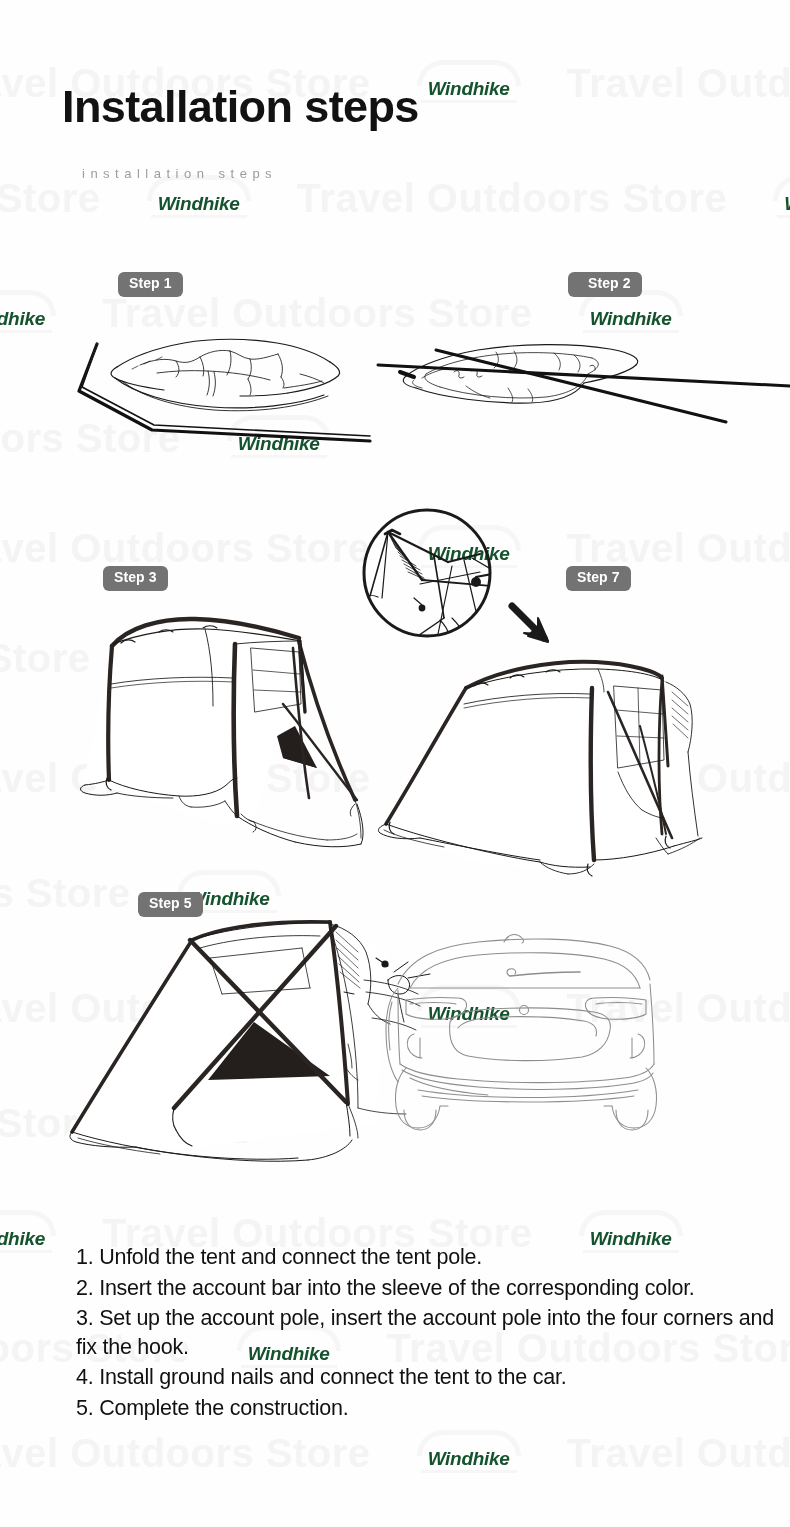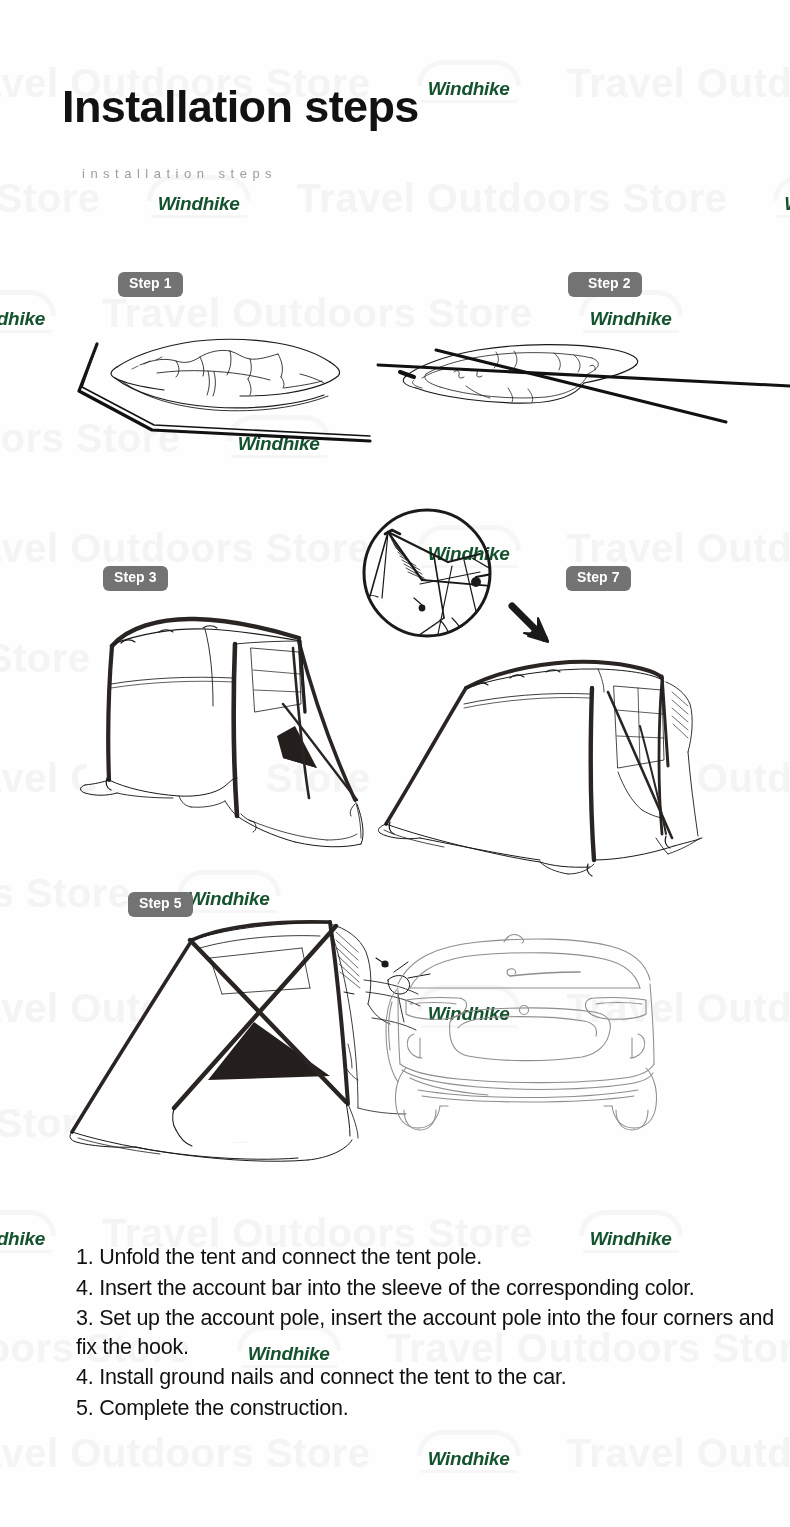--- a/index.html
+++ b/index.html
@@ -540,21 +540,21 @@
 
         <path d="M104 38 C108 34 114 34 118 37" stroke-width="1.1"></path>
         <path d="M140 30 C144 26 150 26 154 29" stroke-width="1.1"></path>
         <path d="M176 24 C180 21 186 21 190 24" stroke-width="1.1"></path>
 
         <path d="M248 124 C254 140 262 154 272 162" stroke-width="0.85"></path>
         <path d="M272 162 C282 168 290 170 294 170" stroke-width="0.85"></path>
       </svg>
     </div>
 
-    <div class="step-badge" style="left:128px; top:892px;">Step 5</div>
+    <div class="step-badge" style="left:138px; top:892px;">Step 5</div>
 
     <div class="fig" style="left:58px; top:918px;">
       <svg width="620" height="260" viewBox="0 0 620 260" fill="none" stroke="#1a1a1a" stroke-width="1" stroke-linecap="round" stroke-linejoin="round">
 
         <path d="M6 220 L140 20 L270 4 L330 36 L318 206 L118 232 Z" fill="#ffffff" stroke="none"></path>
 
         <path d="M196 104 L272 158 L150 162 Z" fill="#241f1d" stroke="none"></path>
 
         <path d="M132 22 L288 184" stroke="#2a2522" stroke-width="4.4" fill="none"></path>
         <path d="M278 8 L116 190" stroke="#2a2522" stroke-width="4.4" fill="none"></path>
@@ -668,20 +668,20 @@
           <path d="M558 192 C558 204 564 212 574 212 C584 212 590 204 590 192"></path>
 
           <path d="M340 70 C332 78 328 94 328 112 C328 134 332 152 340 164"></path>
           <path d="M334 84 C330 98 330 116 332 132"></path>
         </g>
       </svg>
     </div>
 
     <div id="instructions">
       <div class="line">1. Unfold the tent and connect the tent pole.</div>
-      <div class="line">4. Insert the account bar into the sleeve of the corresponding color.</div>
+      <div class="line">2. Insert the account bar into the sleeve of the corresponding color.</div>
       <div class="line">3. Set up the account pole, insert the account pole into the four corners and fix the hook.</div>
       <div class="line">4. Install ground nails and connect the tent to the car.</div>
       <div class="line">5. Complete the construction.</div>
     </div>
 
   </div>
 </div>
 
 </body></html>

